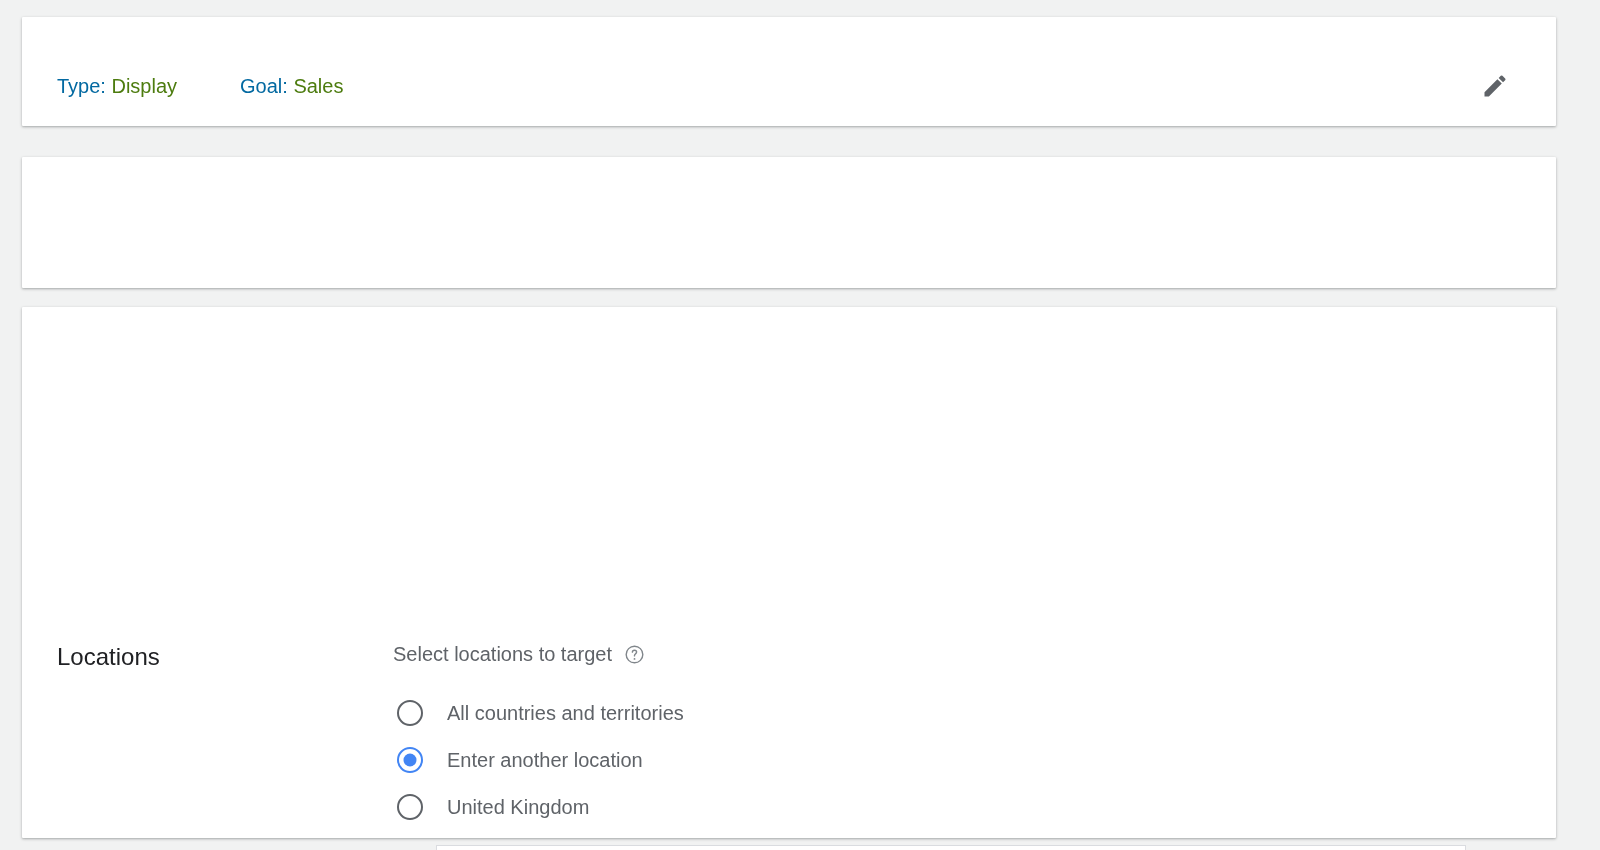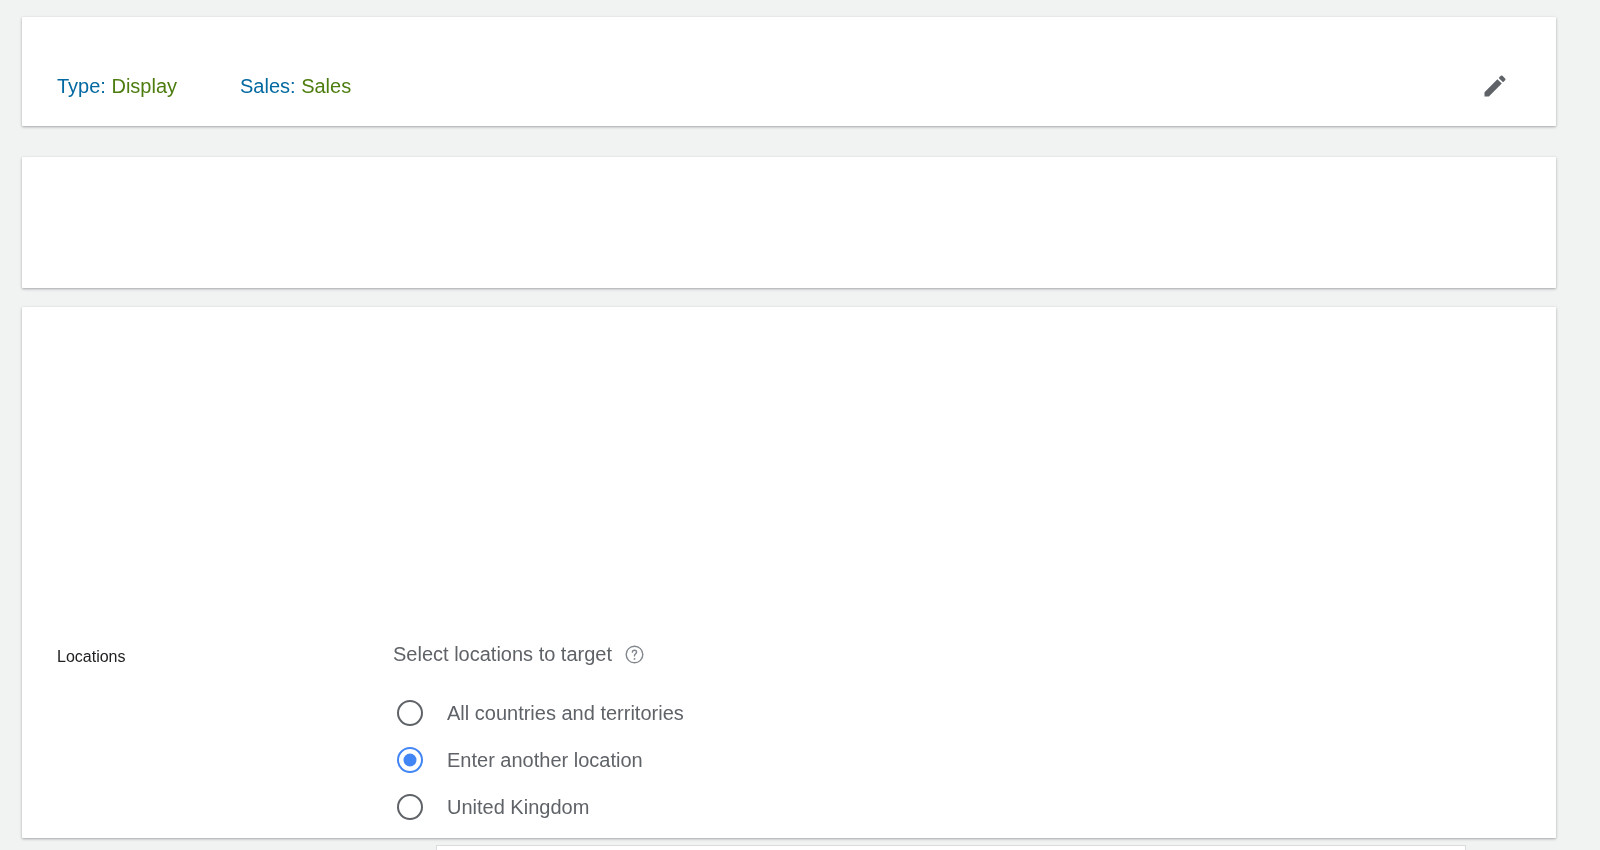--- a/index.html
+++ b/index.html
@@ -90,21 +90,21 @@
   }
   .chevron-btn svg { width: 24px; height: 24px; }
   .chevron-btn svg path { stroke: #5f6368; stroke-width: 2.2; fill: none; stroke-linecap: square; }
 
   #name-collapse { top: 185px; }
 
   
   .section-label {
     position: absolute;
     left: 35px;
-    font-size: 16px;
+    font-size: 24px;
     line-height: 28px;
     color: #202124;
     white-space: nowrap;
   }
   #campaign-name-label { top: 184px; }
   #locations-label { top: 336px; }
 
   
   #campaign-name-field {
     position: absolute;
@@ -212,21 +212,21 @@
 
 <div class="page">
 
   <div class="card" id="card-summary">
     <div class="summary-row">
       <div class="summary-pair type">
         <span class="summary-label">Type:</span>
         <span class="summary-value">Display</span>
       </div>
       <div class="summary-pair goal">
-        <span class="summary-label">Sales:</span>
+        <span class="summary-label">Goal:</span>
         <span class="summary-value">Sales</span>
       </div>
       <button class="icon-btn" id="edit-button" aria-label="Edit">
         <svg viewBox="0 0 24 24" aria-hidden="true">
           <path d="M3 17.25V21h3.75L17.81 9.94l-3.75-3.75L3 17.25zM20.71 7.04a.996.996 0 0 0 0-1.41l-2.34-2.34a.996.996 0 0 0-1.41 0l-1.83 1.83 3.75 3.75 1.83-1.83z"></path>
         </svg>
       </button>
     </div>
   </div>
 

